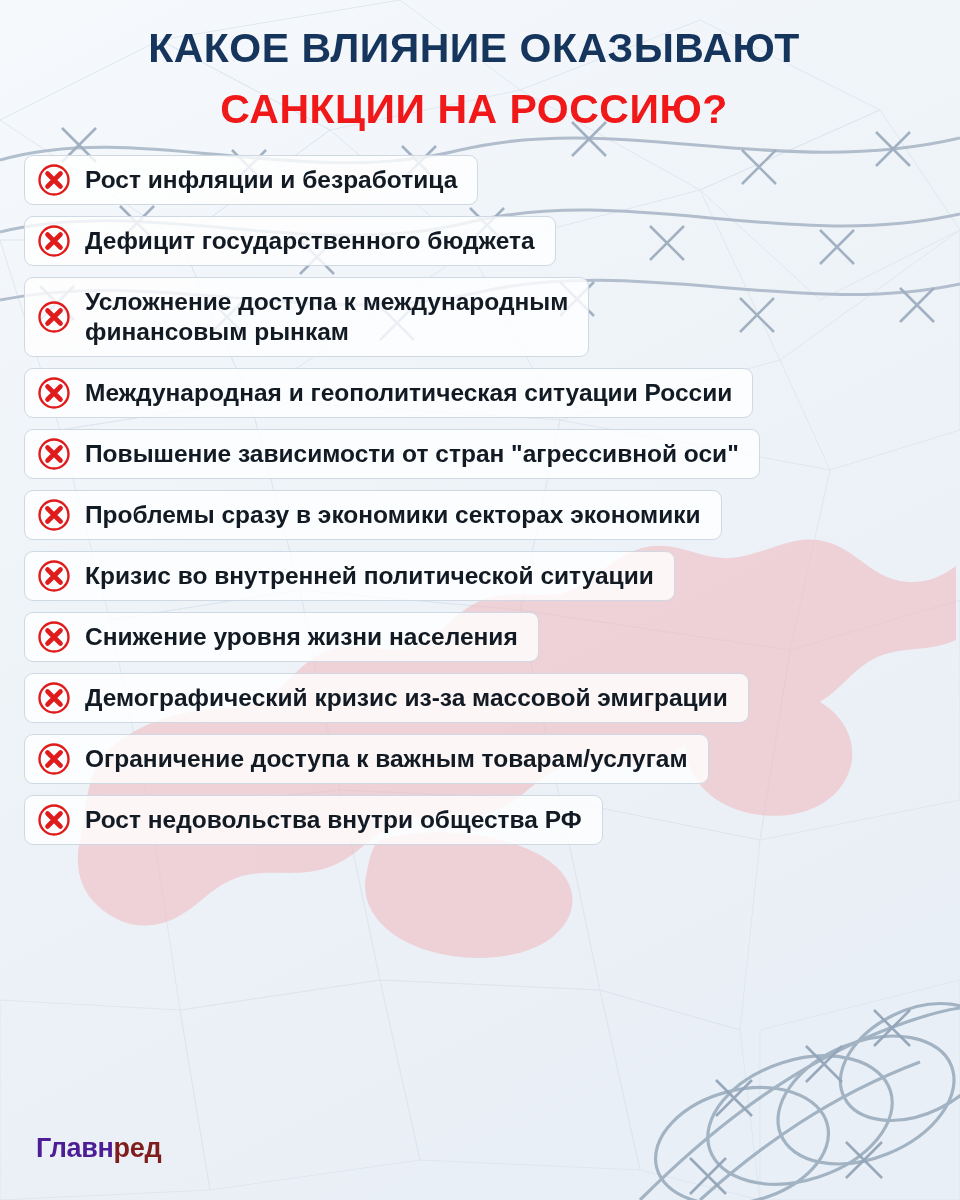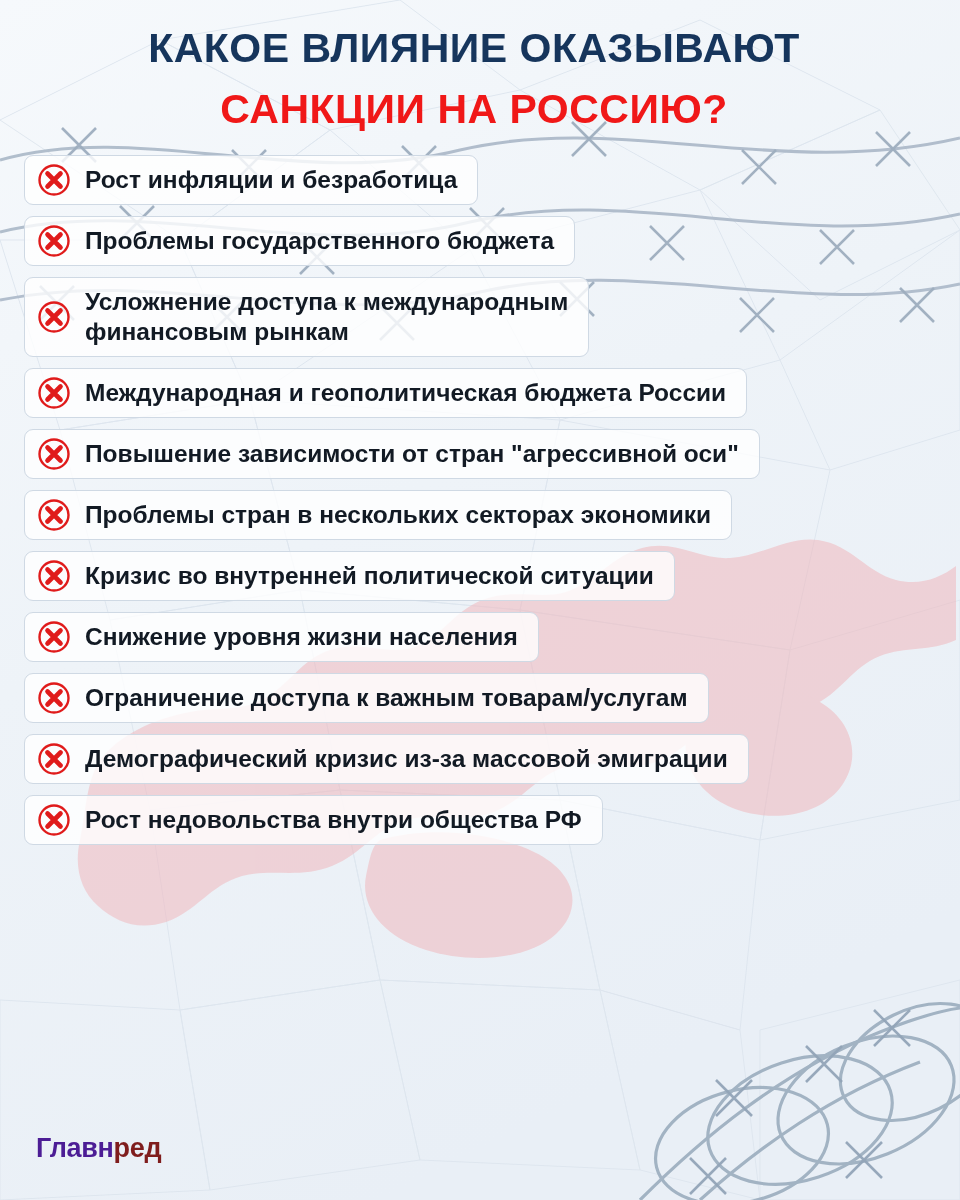--- a/index.html
+++ b/index.html
@@ -226,54 +226,54 @@
         <path d="M10.5 10.5 L23.5 23.5 M23.5 10.5 L10.5 23.5" stroke="#e01b1b" stroke-width="4.6" stroke-linecap="round"></path>
       </svg>
       <span class="item-label">Рост инфляции и безработица</span>
     </div>
 
     <div class="list-item">
       <svg class="cross-icon" viewBox="0 0 34 34">
         <circle cx="17" cy="17" r="14.5" fill="none" stroke="#e01b1b" stroke-width="2.4"></circle>
         <path d="M10.5 10.5 L23.5 23.5 M23.5 10.5 L10.5 23.5" stroke="#e01b1b" stroke-width="4.6" stroke-linecap="round"></path>
       </svg>
-      <span class="item-label">Проблемы государственного бюджета</span>
+      <span class="item-label">Дефицит государственного бюджета</span>
     </div>
 
     <div class="list-item two-line">
       <svg class="cross-icon" viewBox="0 0 34 34">
         <circle cx="17" cy="17" r="14.5" fill="none" stroke="#e01b1b" stroke-width="2.4"></circle>
         <path d="M10.5 10.5 L23.5 23.5 M23.5 10.5 L10.5 23.5" stroke="#e01b1b" stroke-width="4.6" stroke-linecap="round"></path>
       </svg>
       <span class="item-label">Усложнение доступа к международным
 финансовым рынкам</span>
     </div>
 
     <div class="list-item">
       <svg class="cross-icon" viewBox="0 0 34 34">
         <circle cx="17" cy="17" r="14.5" fill="none" stroke="#e01b1b" stroke-width="2.4"></circle>
         <path d="M10.5 10.5 L23.5 23.5 M23.5 10.5 L10.5 23.5" stroke="#e01b1b" stroke-width="4.6" stroke-linecap="round"></path>
       </svg>
-      <span class="item-label">Международная и геополитическая бюджета России</span>
+      <span class="item-label">Международная и геополитическая ситуации России</span>
     </div>
 
     <div class="list-item">
       <svg class="cross-icon" viewBox="0 0 34 34">
         <circle cx="17" cy="17" r="14.5" fill="none" stroke="#e01b1b" stroke-width="2.4"></circle>
         <path d="M10.5 10.5 L23.5 23.5 M23.5 10.5 L10.5 23.5" stroke="#e01b1b" stroke-width="4.6" stroke-linecap="round"></path>
       </svg>
       <span class="item-label">Повышение зависимости от стран "агрессивной оси"</span>
     </div>
 
     <div class="list-item">
       <svg class="cross-icon" viewBox="0 0 34 34">
         <circle cx="17" cy="17" r="14.5" fill="none" stroke="#e01b1b" stroke-width="2.4"></circle>
         <path d="M10.5 10.5 L23.5 23.5 M23.5 10.5 L10.5 23.5" stroke="#e01b1b" stroke-width="4.6" stroke-linecap="round"></path>
       </svg>
-      <span class="item-label">Проблемы стран в нескольких секторах экономики</span>
+      <span class="item-label">Проблемы сразу в экономики секторах экономики</span>
     </div>
 
     <div class="list-item">
       <svg class="cross-icon" viewBox="0 0 34 34">
         <circle cx="17" cy="17" r="14.5" fill="none" stroke="#e01b1b" stroke-width="2.4"></circle>
         <path d="M10.5 10.5 L23.5 23.5 M23.5 10.5 L10.5 23.5" stroke="#e01b1b" stroke-width="4.6" stroke-linecap="round"></path>
       </svg>
       <span class="item-label"> Кризис во внутренней политической ситуации</span>
     </div>
 
@@ -283,29 +283,29 @@
         <path d="M10.5 10.5 L23.5 23.5 M23.5 10.5 L10.5 23.5" stroke="#e01b1b" stroke-width="4.6" stroke-linecap="round"></path>
       </svg>
       <span class="item-label">Снижение уровня жизни населения</span>
     </div>
 
     <div class="list-item">
       <svg class="cross-icon" viewBox="0 0 34 34">
         <circle cx="17" cy="17" r="14.5" fill="none" stroke="#e01b1b" stroke-width="2.4"></circle>
         <path d="M10.5 10.5 L23.5 23.5 M23.5 10.5 L10.5 23.5" stroke="#e01b1b" stroke-width="4.6" stroke-linecap="round"></path>
       </svg>
+      <span class="item-label">Демографический кризис из-за массовой эмиграции</span>
+    </div>
+
+    <div class="list-item">
+      <svg class="cross-icon" viewBox="0 0 34 34">
+        <circle cx="17" cy="17" r="14.5" fill="none" stroke="#e01b1b" stroke-width="2.4"></circle>
+        <path d="M10.5 10.5 L23.5 23.5 M23.5 10.5 L10.5 23.5" stroke="#e01b1b" stroke-width="4.6" stroke-linecap="round"></path>
+      </svg>
       <span class="item-label">Ограничение доступа к важным товарам/услугам</span>
-    </div>
-
-    <div class="list-item">
-      <svg class="cross-icon" viewBox="0 0 34 34">
-        <circle cx="17" cy="17" r="14.5" fill="none" stroke="#e01b1b" stroke-width="2.4"></circle>
-        <path d="M10.5 10.5 L23.5 23.5 M23.5 10.5 L10.5 23.5" stroke="#e01b1b" stroke-width="4.6" stroke-linecap="round"></path>
-      </svg>
-      <span class="item-label">Демографический кризис из-за массовой эмиграции</span>
     </div>
 
     <div class="list-item">
       <svg class="cross-icon" viewBox="0 0 34 34">
         <circle cx="17" cy="17" r="14.5" fill="none" stroke="#e01b1b" stroke-width="2.4"></circle>
         <path d="M10.5 10.5 L23.5 23.5 M23.5 10.5 L10.5 23.5" stroke="#e01b1b" stroke-width="4.6" stroke-linecap="round"></path>
       </svg>
       <span class="item-label">Рост недовольства внутри общества РФ</span>
     </div>
 

